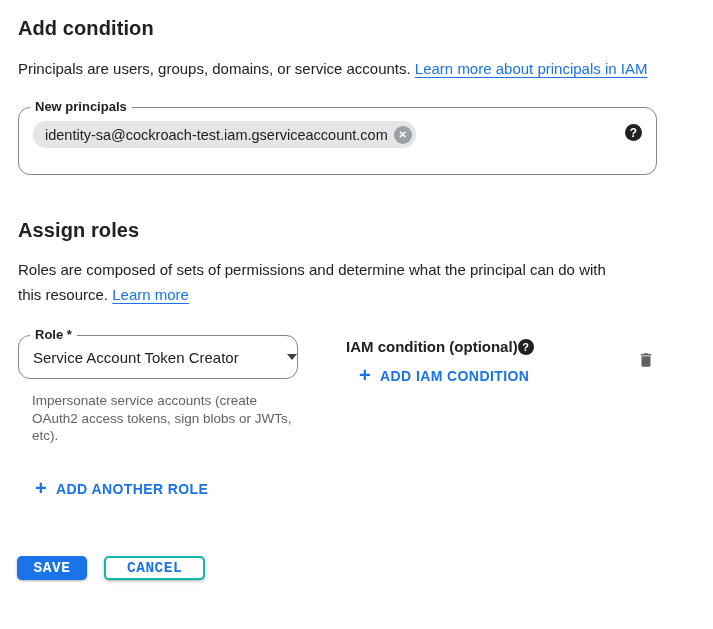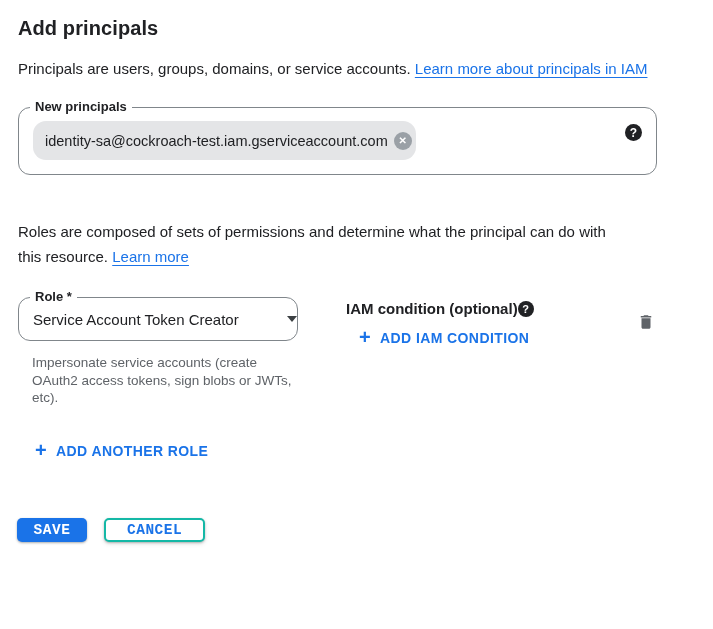--- a/index.html
+++ b/index.html
@@ -44,21 +44,21 @@
   .principals-field {
     width: 639px; height: 68px;
     margin-bottom: 44px;
     padding: 13px 14px 0 14px;
     display: flex; align-items: flex-start; justify-content: space-between;
     cursor: text;
   }
   .chip {
     display: inline-flex; align-items: center;
     background: #e4e5e7; border-radius: 13px;
-    height: 39px; padding: 0 4px 0 12px;
+    height: 27px; padding: 0 4px 0 12px;
     max-width: 560px;
   }
   .chip-text { font-size: 14.5px; color: #202124; white-space: nowrap; margin-right: 6px; }
   .chip-close {
     width: 18px; height: 18px; border-radius: 50%;
     background: #9aa0a6; color: #ffffff;
     display: inline-flex; align-items: center; justify-content: center;
     font-size: 10px; font-weight: 700; cursor: pointer; flex: 0 0 auto;
   }
   .help-icon {
@@ -128,33 +128,34 @@
     border: 2px solid #14b8a6;
     padding: 0 21px; margin-left: 17px;
     box-shadow: 0 1px 2px rgba(60,64,67,0.3), 0 2px 4px rgba(60,64,67,0.15);
   }
 </style>
 </head>
 <body>
 
 <div class="page">
 
-  <h1 class="section-title">Add principals</h1>
+  <h1 class="section-title">Add condition</h1>
 
   <p class="body-text intro-para"><span>Principals are users, groups, domains, or service accounts. </span><a class="link">Learn more about principals in IAM</a></p>
 
   <div class="outlined-field principals-field">
     <span class="field-label">New principals</span>
     <div class="chip">
       <span class="chip-text">identity-sa@cockroach-test.iam.gserviceaccount.com</span>
       <span class="chip-close">✕</span>
     </div>
     <span class="help-icon">?</span>
   </div>
 
+  <h2 class="section-title">Assign roles</h2>
 
   <p class="body-text roles-para"><span>Roles are composed of sets of permissions and determine what the principal can do with this resource. </span><a class="link">Learn more</a></p>
 
   <div class="role-row">
 
     <div class="role-col">
       <div class="outlined-field role-select">
         <span class="field-label">Role *</span>
         <span class="role-value">Service Account Token Creator</span>
         <span class="dropdown-arrow"></span>

